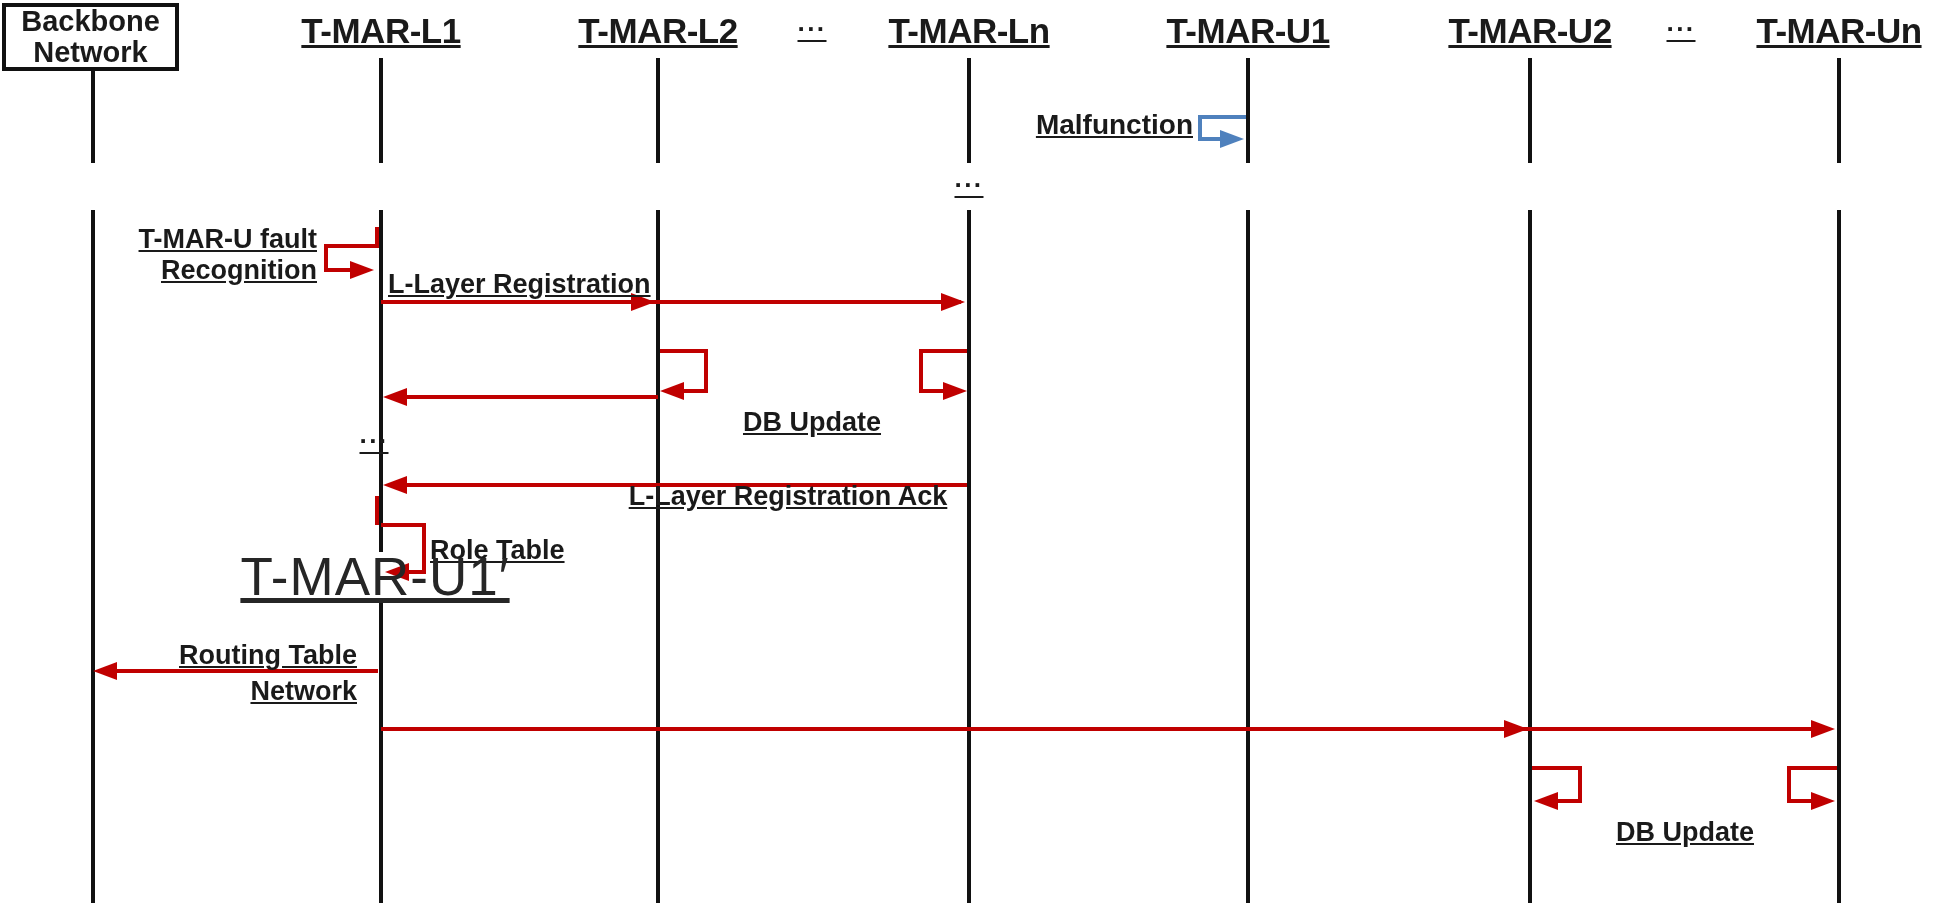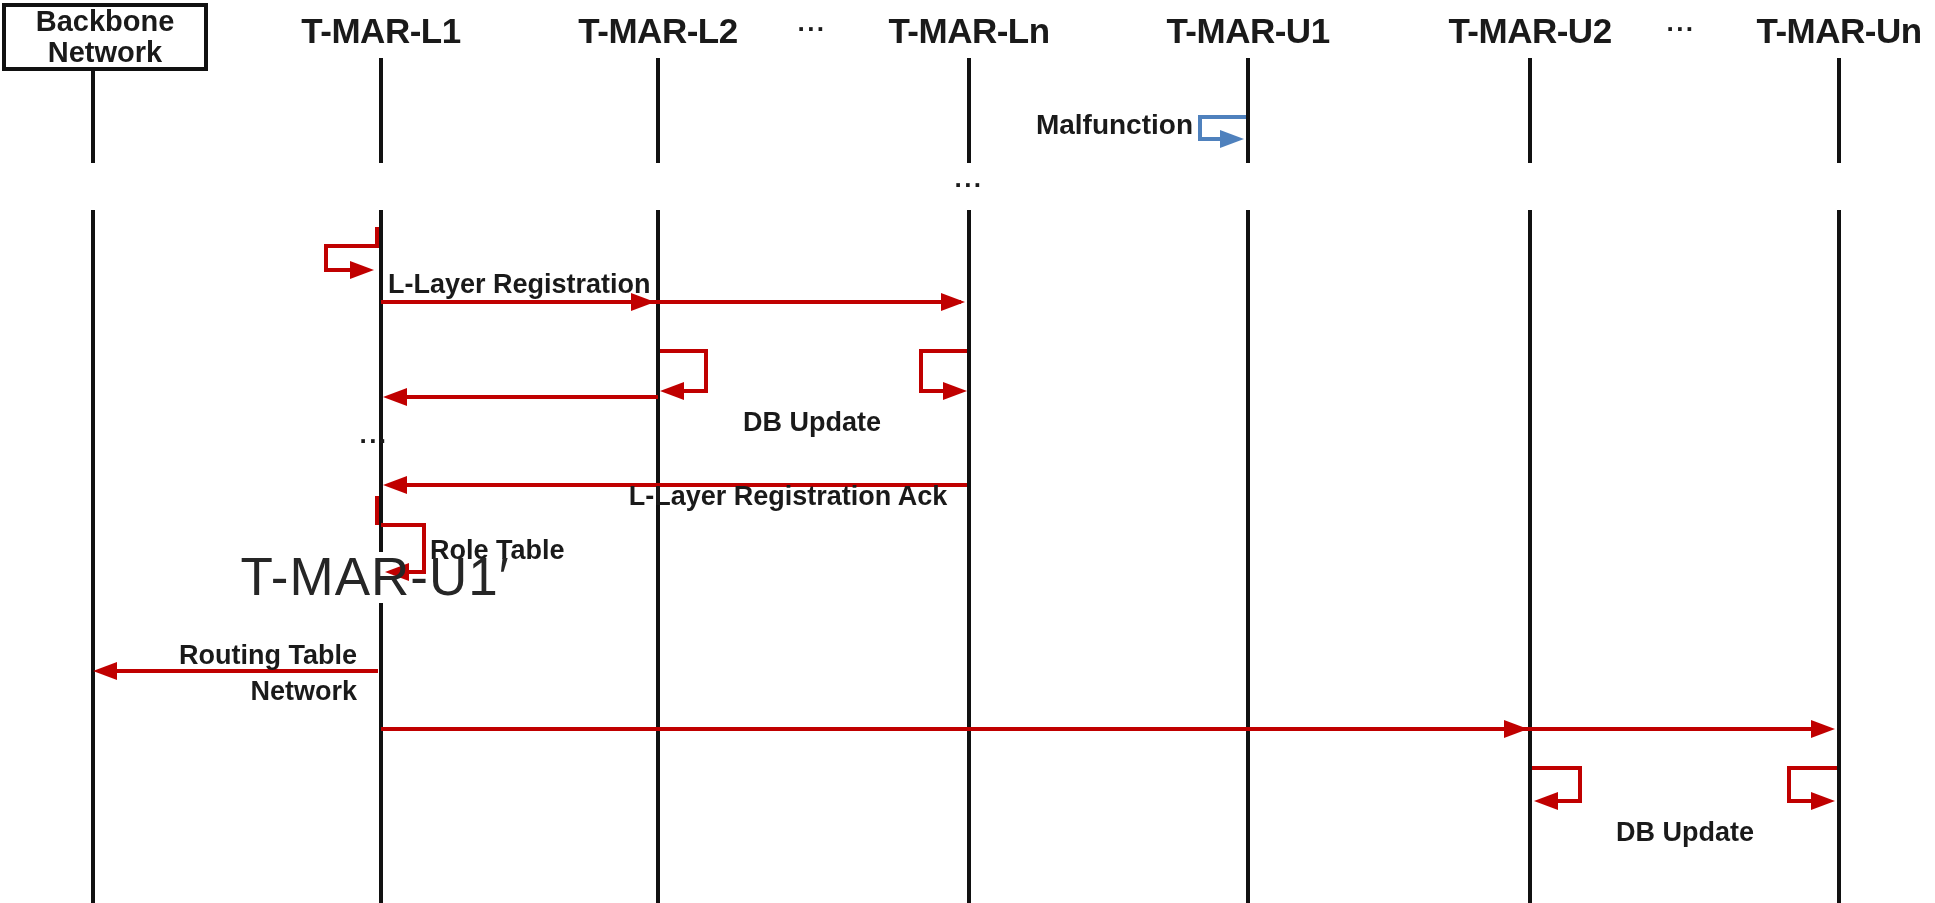--- a/index.html
+++ b/index.html
@@ -5,27 +5,27 @@
   :root { --line:#111111; --red:#c00000; --blue:#4f81bd; --text:#1a1a1a; }
   * { margin:0; padding:0; box-sizing:border-box; }
   body { background:#ffffff; font-family:"Liberation Sans", sans-serif; }
   #canvas { position:relative; width:1935px; height:903px; background:#ffffff; overflow:hidden; }
   svg.overlay { position:absolute; left:0; top:0; width:1935px; height:903px; }
   .stroke-line { stroke:var(--line); stroke-width:4; fill:none; }
   .stroke-red { stroke:var(--red); stroke-width:4; fill:none; }
   .stroke-blue { stroke:var(--blue); stroke-width:4; fill:none; }
   .fill-red { fill:var(--red); stroke:none; }
   .fill-blue { fill:var(--blue); stroke:none; }
-  .lbl { position:absolute; color:var(--text); font-weight:700; white-space:nowrap; }
+  .lbl { position:absolute; color:var(--text); font-weight:700; white-space:nowrap;text-decoration:underline; }
   .node-label { top:12px; font-size:35px; line-height:38px; transform:translateX(-50%); letter-spacing:-0.5px; }
   .hdr-dots { top:14px; font-size:26px; line-height:30px; transform:translateX(-50%); letter-spacing:1px; }
   .msg { font-size:27px; line-height:30px; }
   .center-x { transform:translateX(-50%);margin-top:46px; }
   .right-al { text-align:right; }
-  #backbone-box { position:absolute; left:2px; top:3px; width:206px; height:68px;
+  #backbone-box { position:absolute; left:2px; top:3px; width:177px; height:68px;
     border:4px solid var(--line); display:flex; align-items:center; justify-content:center;
     text-align:center; font-size:29px; line-height:31px; font-weight:700; color:var(--text);
     background:#ffffff; }
   #malfunction-label { right:742px; top:110px; font-size:28px; }
   #fault-label { right:1618px; top:224px; line-height:31px; }
   #l-layer-reg-label { left:388px; top:269px; }
   #db-update-l-label { left:812px; top:361px; }
   #gap-dots { left:969px; top:170px; font-size:26px; letter-spacing:1px; font-weight:700; transform:translateX(-50%); }
   #l1-dots { left:374px; top:426px; font-size:26px; letter-spacing:1px; font-weight:700; transform:translateX(-50%); }
   #l-ack-label { left:788px; top:435px; }
@@ -120,20 +120,24 @@
   <div class="lbl node-label" style="left:658px">T-MAR-L2</div>
   <div class="lbl hdr-dots" style="left:812px">···</div>
   <div class="lbl node-label" style="left:969px">T-MAR-Ln</div>
   <div class="lbl node-label" style="left:1248px">T-MAR-U1</div>
   <div class="lbl node-label" style="left:1530px">T-MAR-U2</div>
   <div class="lbl hdr-dots" style="left:1681px">···</div>
   <div class="lbl node-label" style="left:1839px">T-MAR-Un</div>
 
   <div class="lbl msg" id="malfunction-label">Malfunction</div>
 
+  <div class="lbl msg right-al" id="fault-label">
+    <div>T-MAR-U fault</div>
+    <div>Recognition</div>
+  </div>
 
   <div class="lbl" id="gap-dots">···</div>
 
   <div class="lbl msg" id="l-layer-reg-label">L-Layer Registration</div>
 
   <div class="lbl msg center-x" id="db-update-l-label">DB Update</div>
 
   <div class="lbl" id="l1-dots">···</div>
 
   <div class="lbl msg center-x" id="l-ack-label">L-Layer Registration Ack</div>

